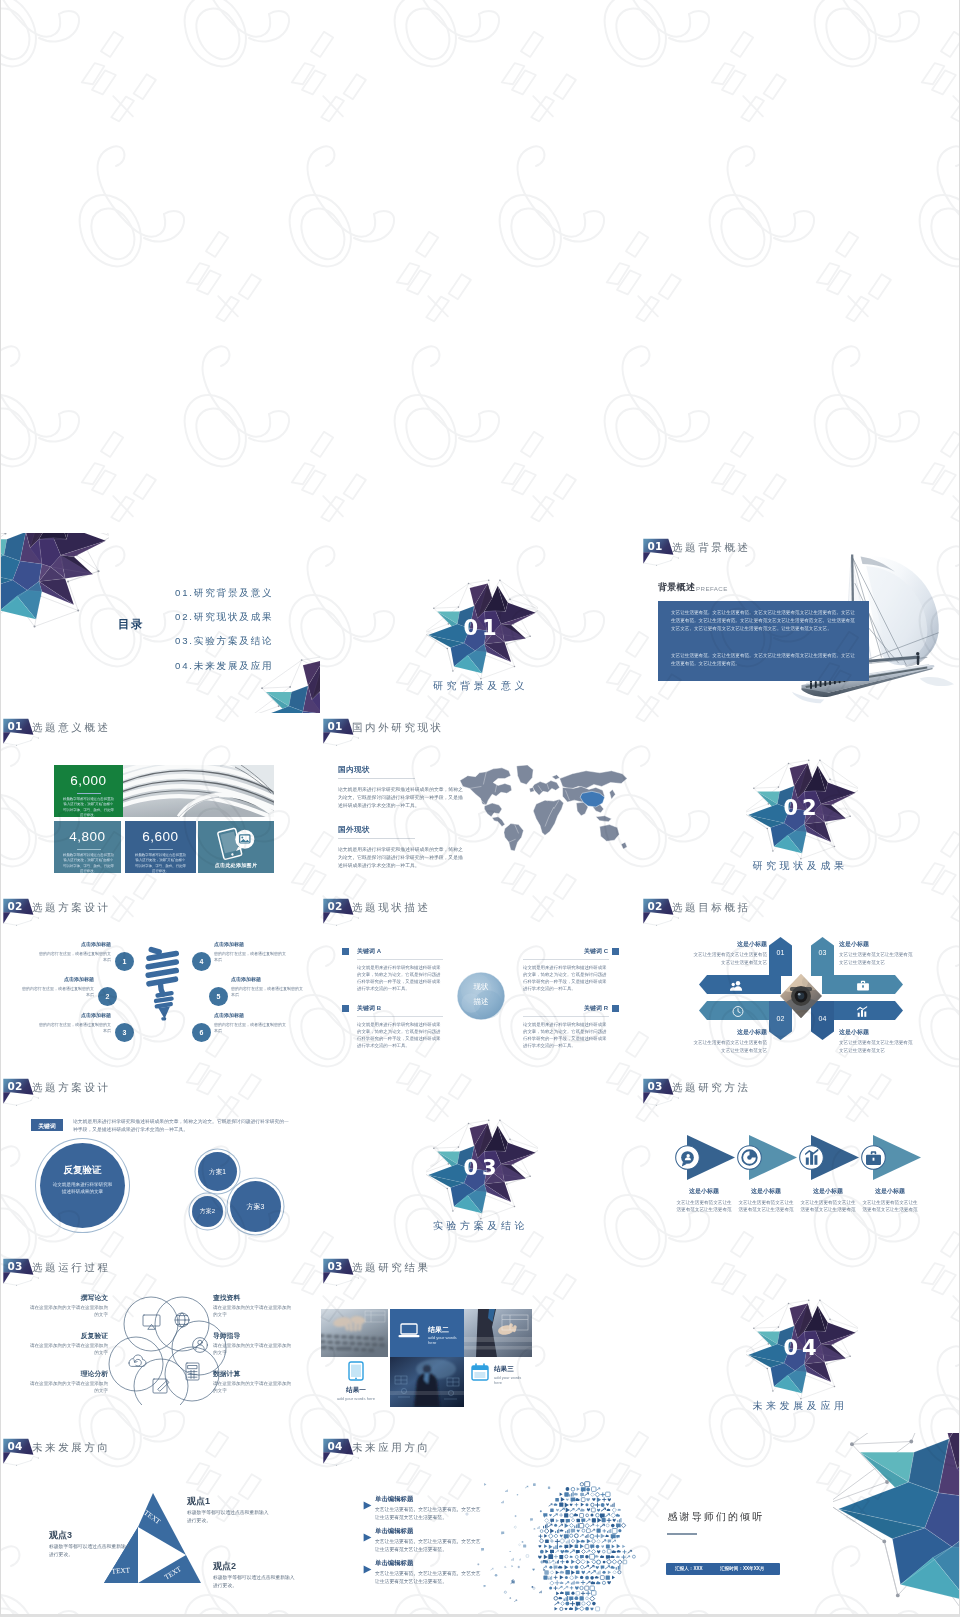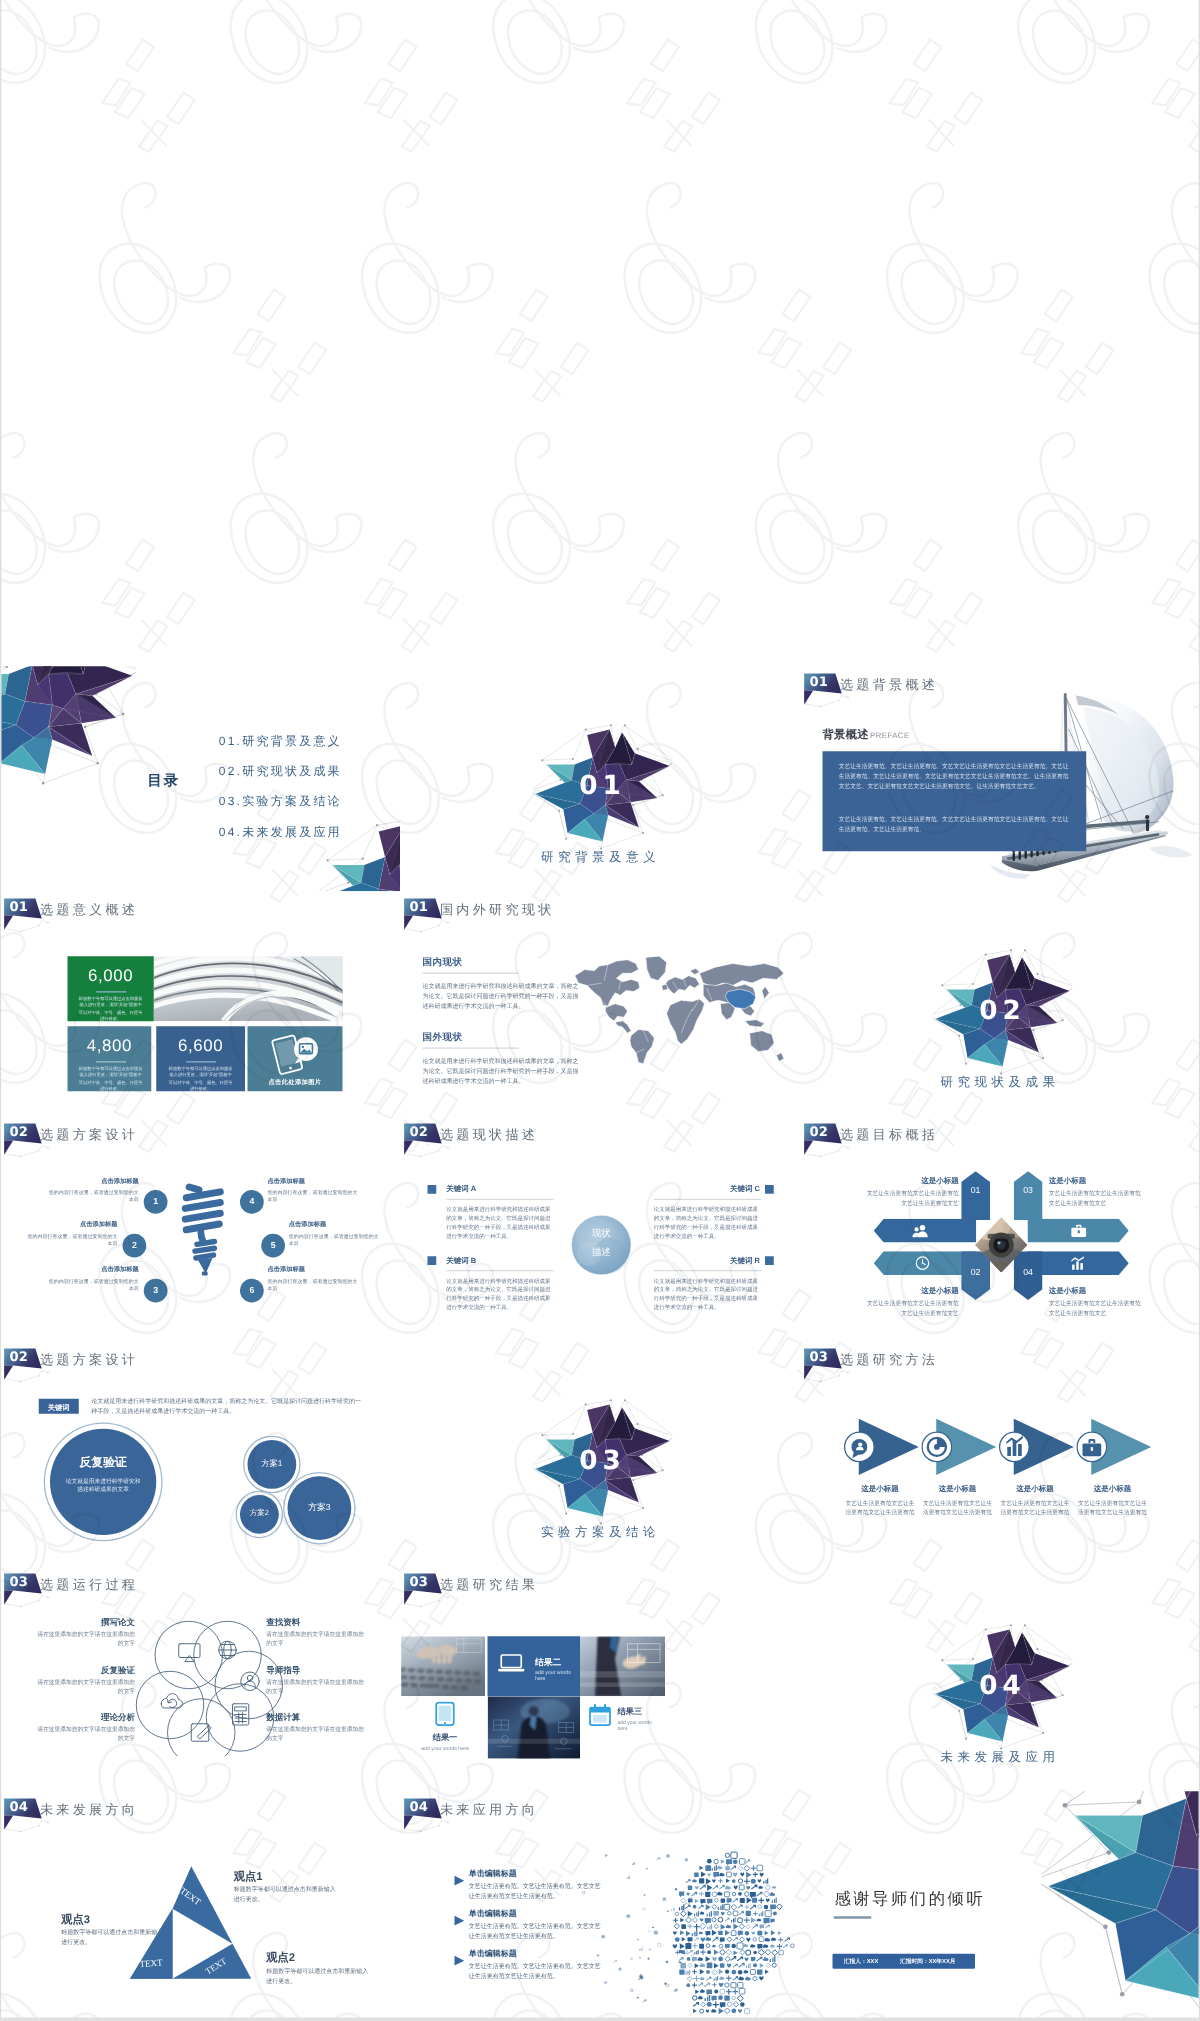--- a/index.html
+++ b/index.html
@@ -95,21 +95,21 @@
 
 
 .fu-t{position:absolute;font-size:9px;color:#384a5e;font-weight:bold;}
 .fu-d{position:absolute;font-size:4.8px;color:#5d6e80;line-height:8px;width:84px;}
 
 
 .ap-t{position:absolute;font-size:6.4px;color:#2f4f77;font-weight:bold;}
 .ap-d{position:absolute;font-size:4.8px;color:#53667c;line-height:7.8px;width:110px;}
 
 
-.th-title{position:absolute;left:26.5px;top:76.5px;font-size:13px;color:#2f3033;letter-spacing:2.1px;white-space:nowrap;}
+.th-title{position:absolute;left:26.5px;top:76.5px;font-size:10px;color:#2f3033;letter-spacing:2.1px;white-space:nowrap;}
 .th-rule{position:absolute;left:26px;top:99.8px;width:30px;height:2px;background:#8496a9;}
 .th-badge{position:absolute;left:25px;top:130px;width:114px;height:12px;background:#30619d;border-radius:1px;}
 .th-badge .a{position:absolute;left:9px;top:3px;font-size:4.6px;color:#fff;font-weight:bold;}
 .th-badge .b{position:absolute;left:54px;top:3px;font-size:4.6px;color:#fff;font-weight:bold;}
 .th-art{position:absolute;left:192px;top:-59px;width:270px;height:243px;}
 </style>
 </head>
 <body>
 
 <svg width="0" height="0" style="position:absolute" aria-hidden="true">

